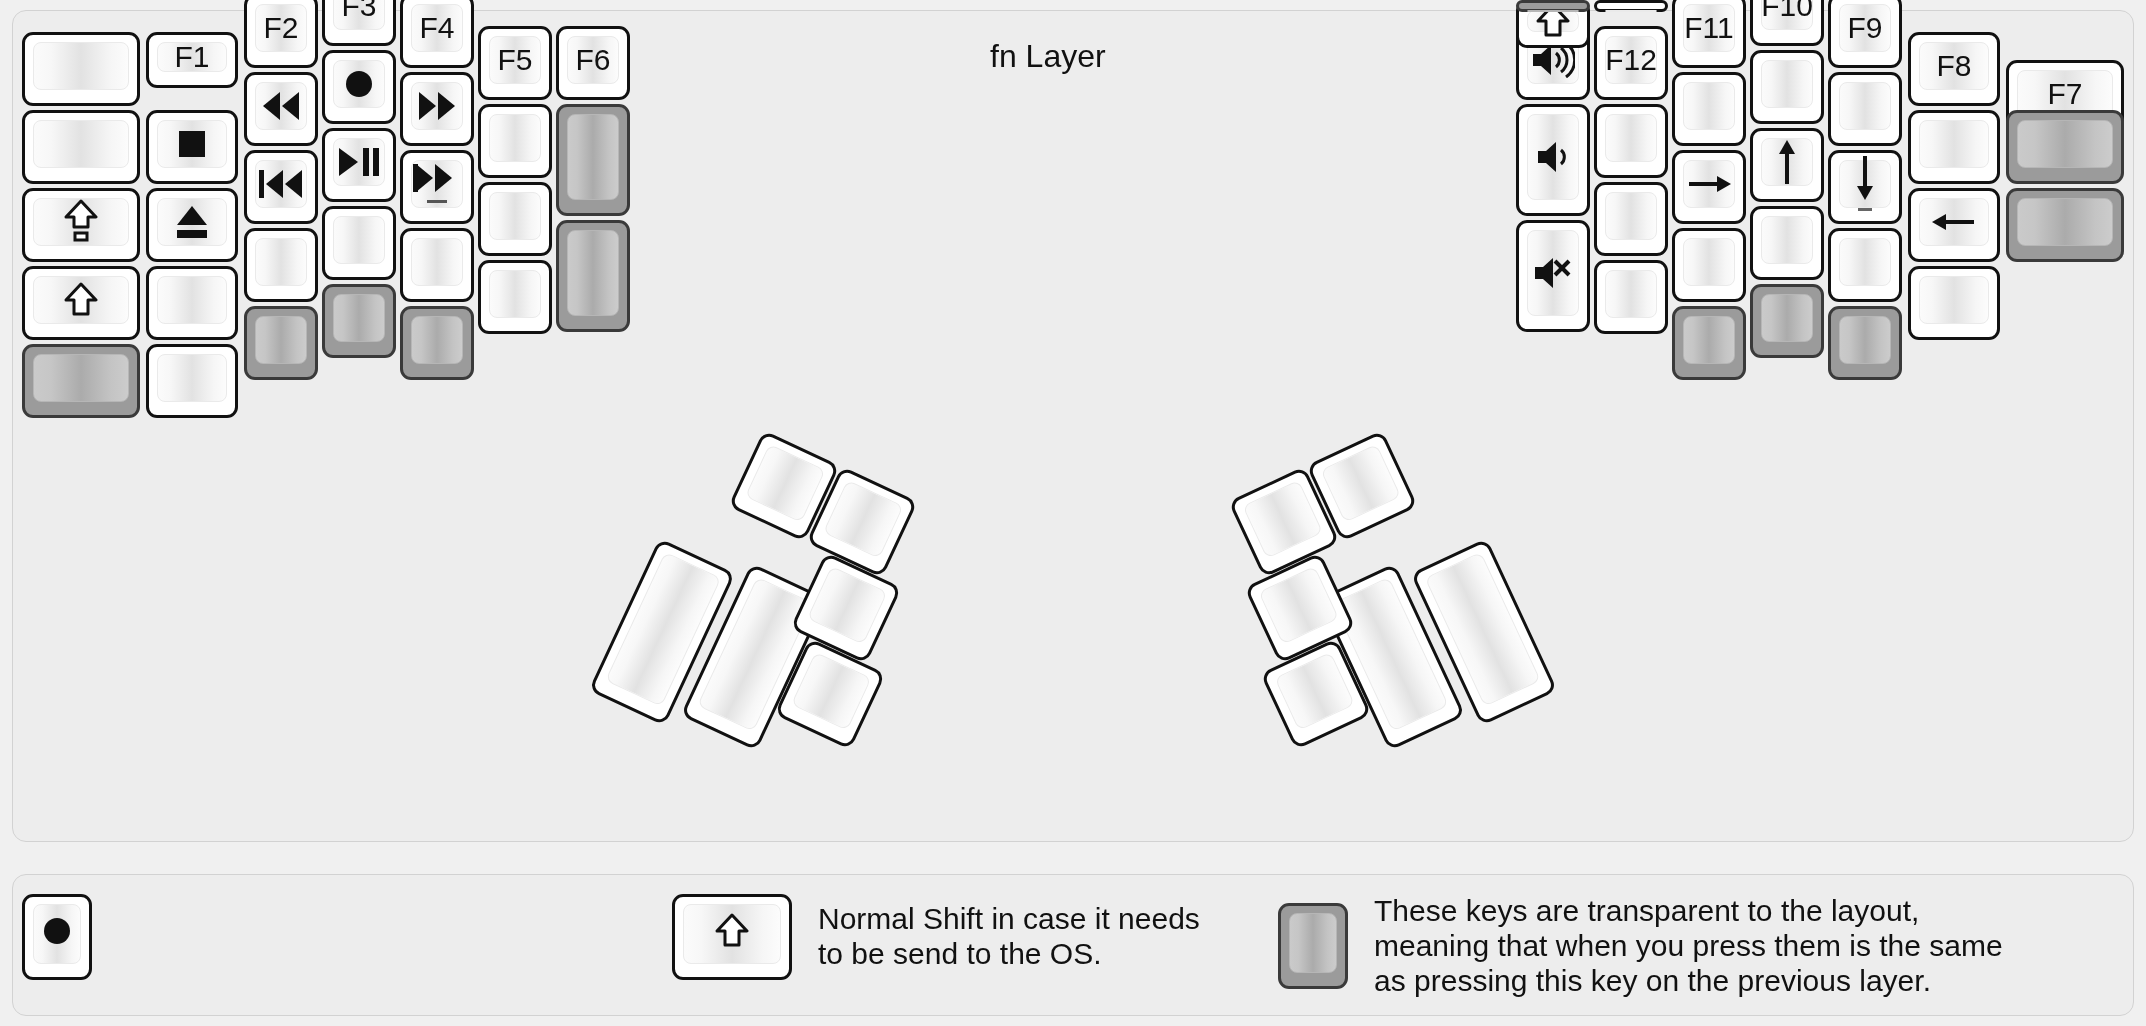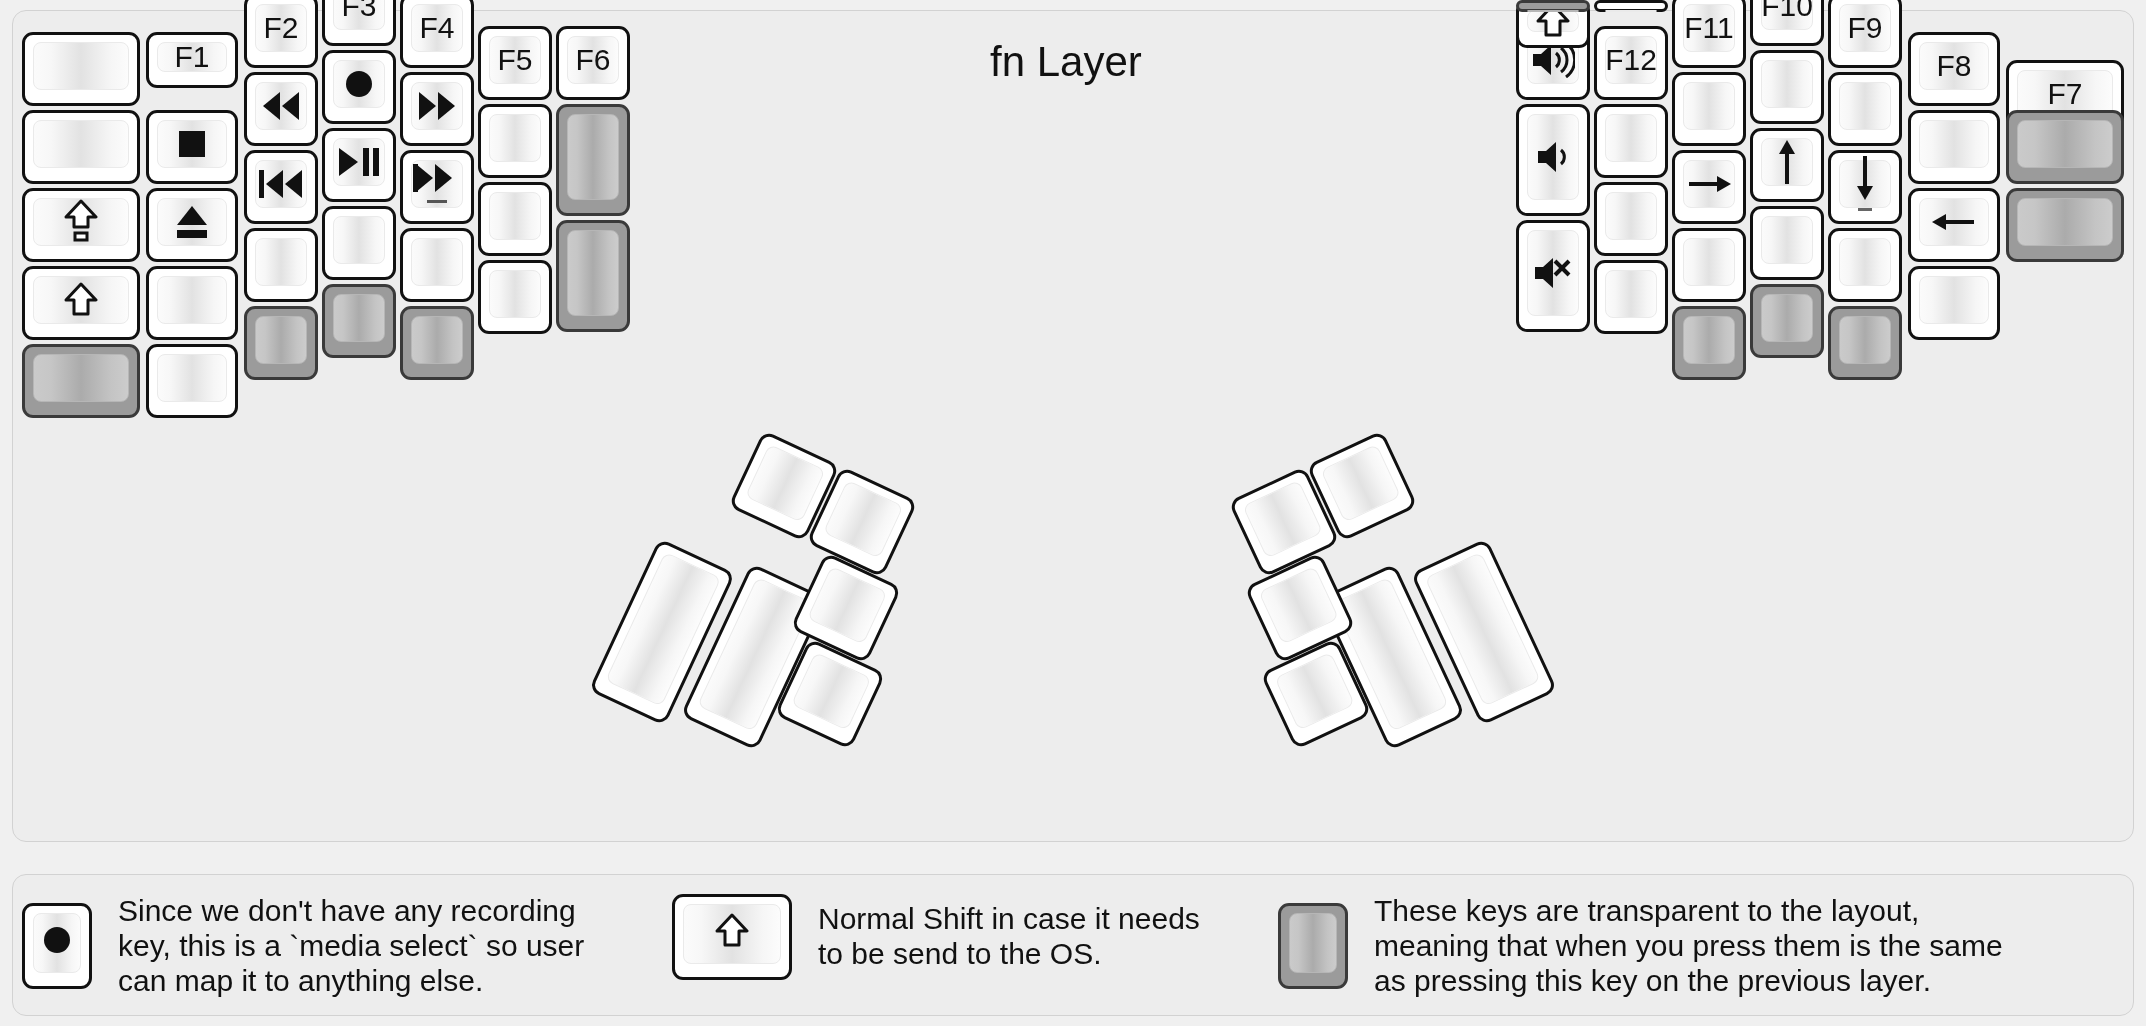--- a/index.html
+++ b/index.html
@@ -56,21 +56,21 @@
     background:linear-gradient(90deg,#cacaca 0%,#c6c6c6 18%,#ababab 50%,#c4c4c4 82%,#cccccc 100%);
     border-color:#b6b6b6;
   }
 
   
   .key.rot{transform-origin:center center;}
 
   
   #title{
     position:absolute;
-    font-size:42px;color:#111;
+    font-size:32px;color:#111;
     white-space:nowrap;
     user-select:none;
   }
 
   
   .legend-item{position:absolute;display:flex;align-items:center;}
   .legend-key{
     position:relative;
     border:3px solid #111;border-radius:11px;background:#fff;
     box-sizing:border-box;
@@ -508,23 +508,20 @@
       <div class="legend-item" style="left: 22px; top: 894px;">
         <div class="legend-key" style="width: 70px; height: 86px;">
           <div class="cap">
             <span class="glyph">
               <svg class="g" width="34" height="34" viewBox="0 0 34 34" xmlns="http://www.w3.org/2000/svg">
                 <circle cx="17" cy="17" r="13" fill="#111"></circle>
               </svg>
             </span>
           </div>
         </div>
-        <div class="legend-text">Since we don't have any recording
-key, this is a `media select` so user
-can map it to anything else.</div>
       </div>
       <div class="legend-item" style="left: 672px; top: 894px; align-items: center;">
         <div class="legend-key" style="width: 120px; height: 86px;">
           <div class="cap">
             <span class="glyph">
               <svg class="g" width="34" height="36" viewBox="0 0 34 36" xmlns="http://www.w3.org/2000/svg">
                 <polygon points="17,2 32,18 24,18 24,32 10,32 10,18 2,18" fill="#ffffff" stroke="#111" stroke-width="3" stroke-linejoin="round"></polygon>
               </svg>
             </span>
           </div>

